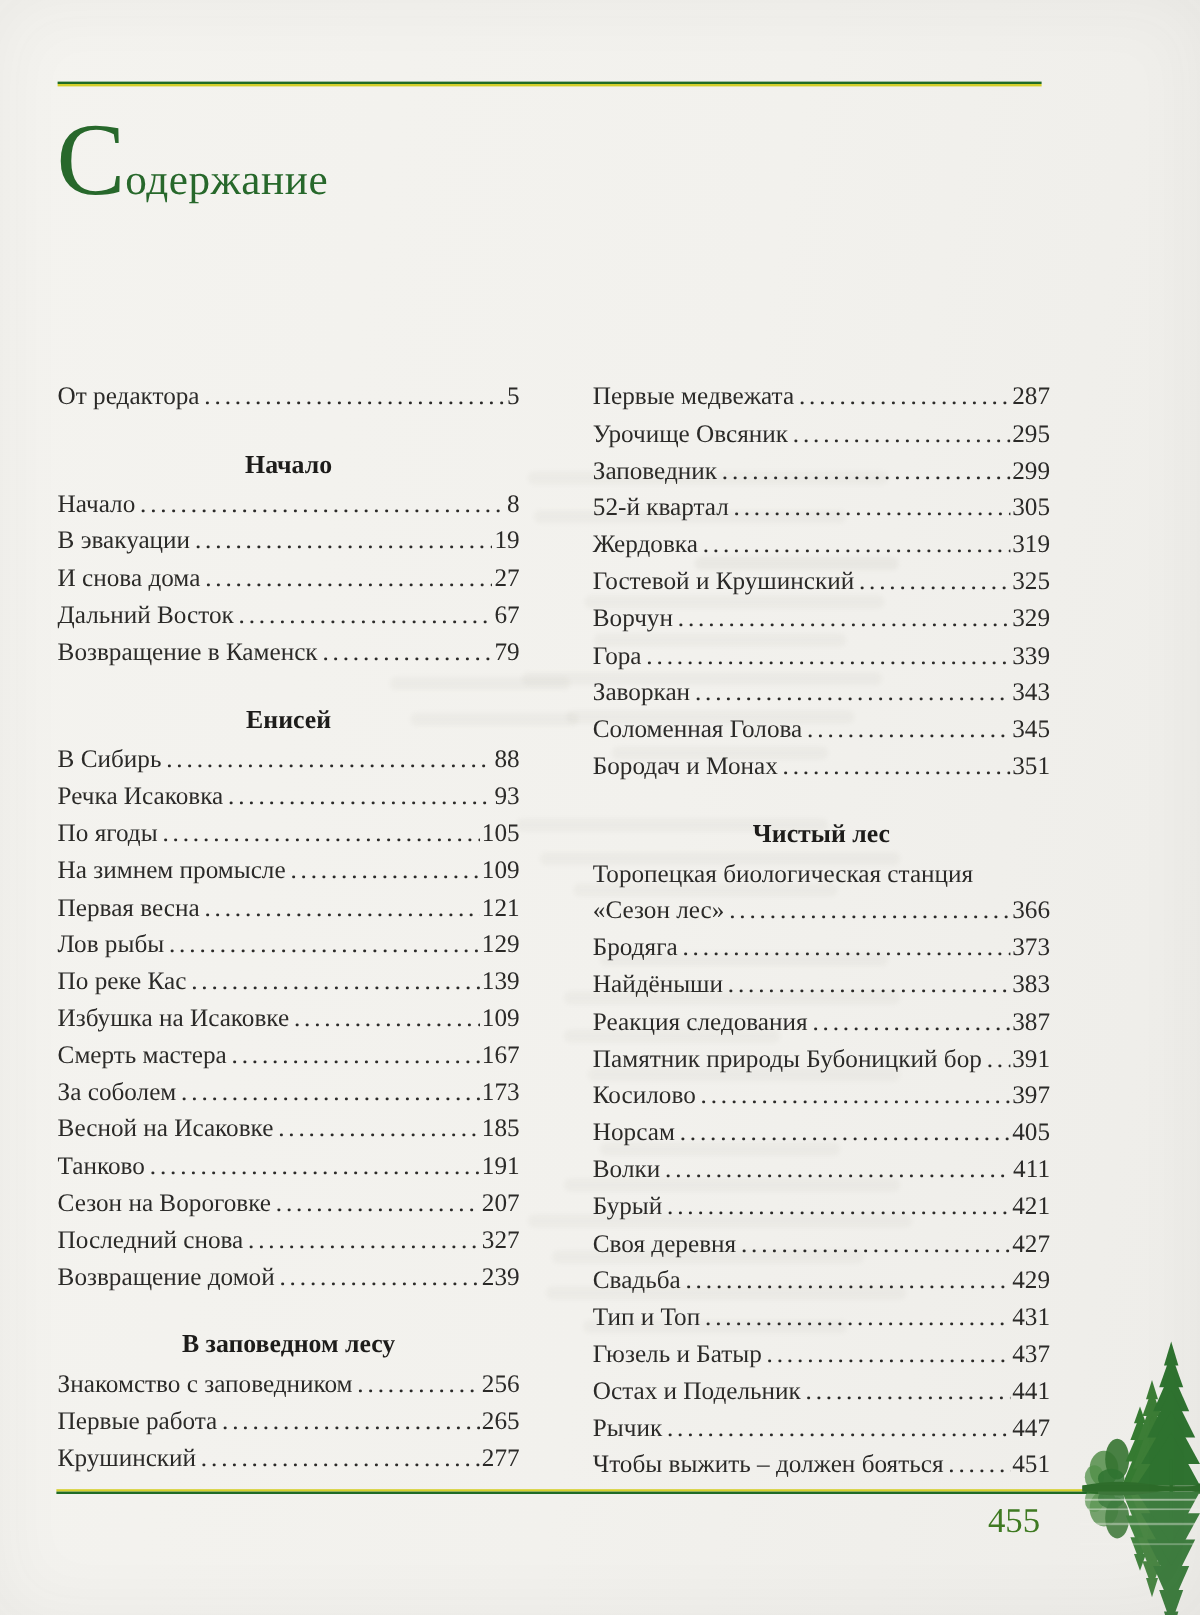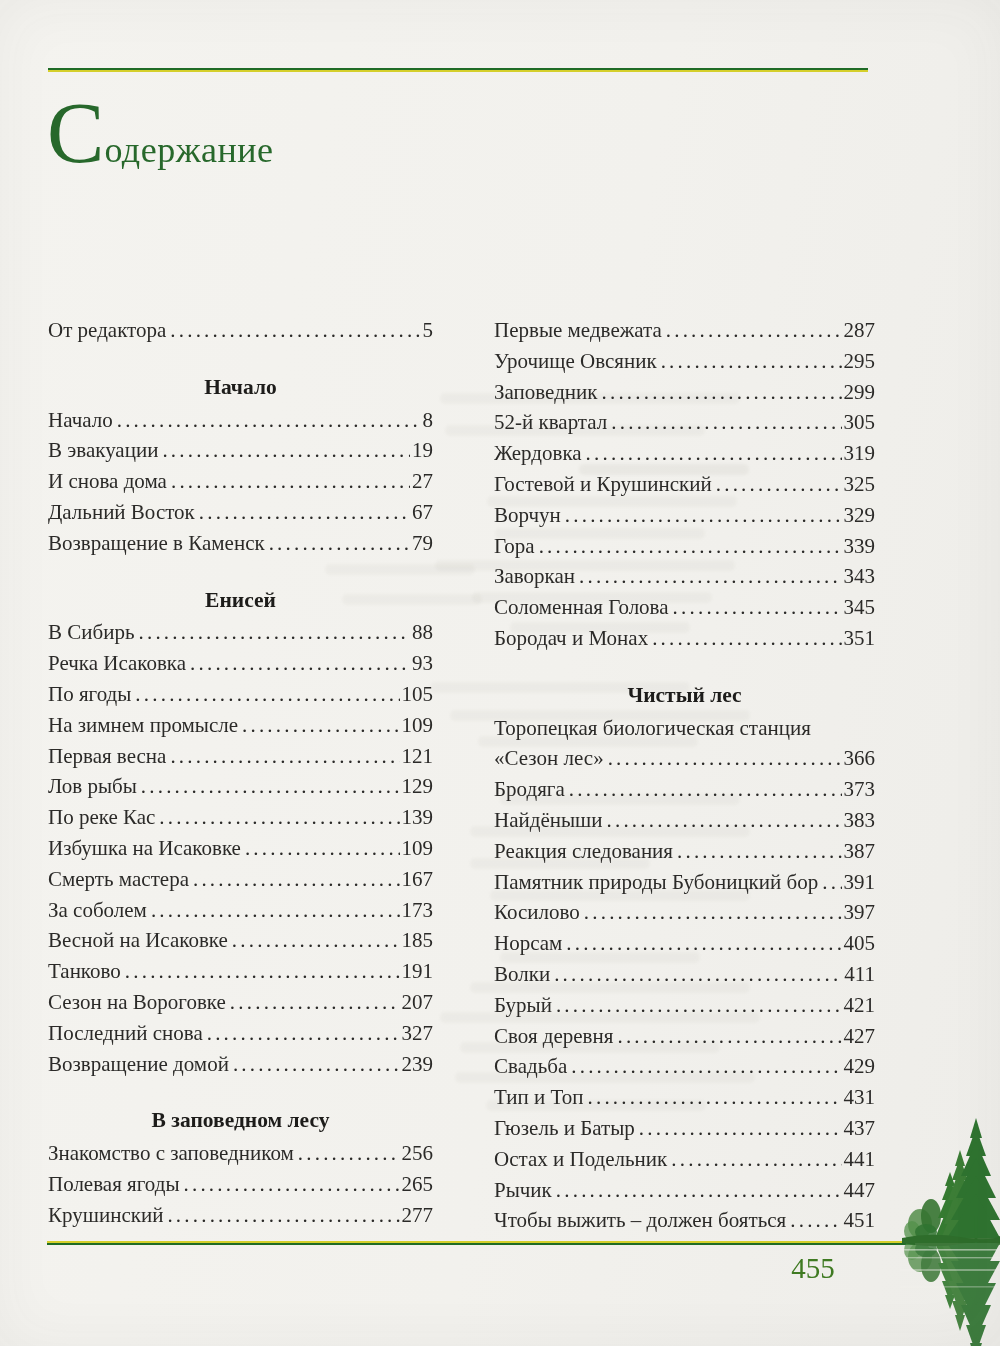--- a/index.html
+++ b/index.html
@@ -32,21 +32,21 @@
                line-height:30.8px;margin:26px 0 2px;color:#1d1c1a;}
   .sec:first-child > .toc-heading{margin-top:0;}
   .toc-row{display:flex;align-items:baseline;line-height:30.8px;}
   .toc-line1{line-height:30.8px;white-space:nowrap;}
   .toc-label{white-space:nowrap;}
   .toc-dots{flex:1;overflow:hidden;white-space:nowrap;letter-spacing:3.2px;
             padding-left:4px;}
   .toc-page{white-space:nowrap;padding-left:2px;}
 
   
-  .folio{position:absolute;left:758px;top:1252px;width:110px;text-align:center;
+  .folio{position:absolute;left:790px;top:1252px;width:110px;text-align:center;
          font-size:29px;color:#3f7a22;}
 
   
   .ghost{position:absolute;height:11px;background:#8a8878;opacity:0.055;
          filter:blur(1.6px);border-radius:5px;}
 
   
   .forest{position:absolute;left:900px;top:1116px;width:100px;height:230px;}
 </style>
 </head>
@@ -203,21 +203,21 @@
         </div>
       </div>
       <div class="sec">
         <div class="toc-heading">В заповедном лесу</div>
         <div class="toc-row">
           <span class="toc-label">Знакомство с заповедником</span>
           <span class="toc-dots">................................................................................</span>
           <span class="toc-page">256</span>
         </div>
         <div class="toc-row">
-          <span class="toc-label">Полевая ягоды</span>
+          <span class="toc-label">Первые работа</span>
           <span class="toc-dots">................................................................................</span>
           <span class="toc-page">265</span>
         </div>
         <div class="toc-row">
           <span class="toc-label">Крушинский</span>
           <span class="toc-dots">................................................................................</span>
           <span class="toc-page">277</span>
         </div>
       </div>
     </div>

